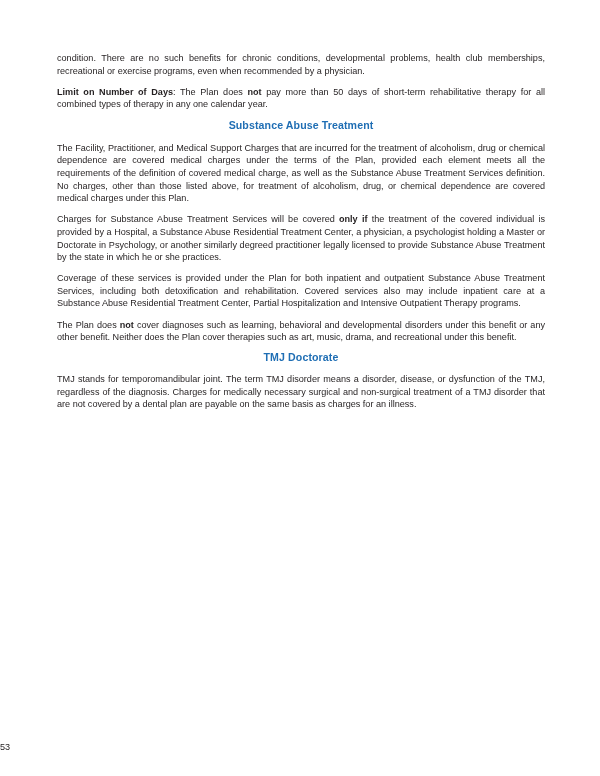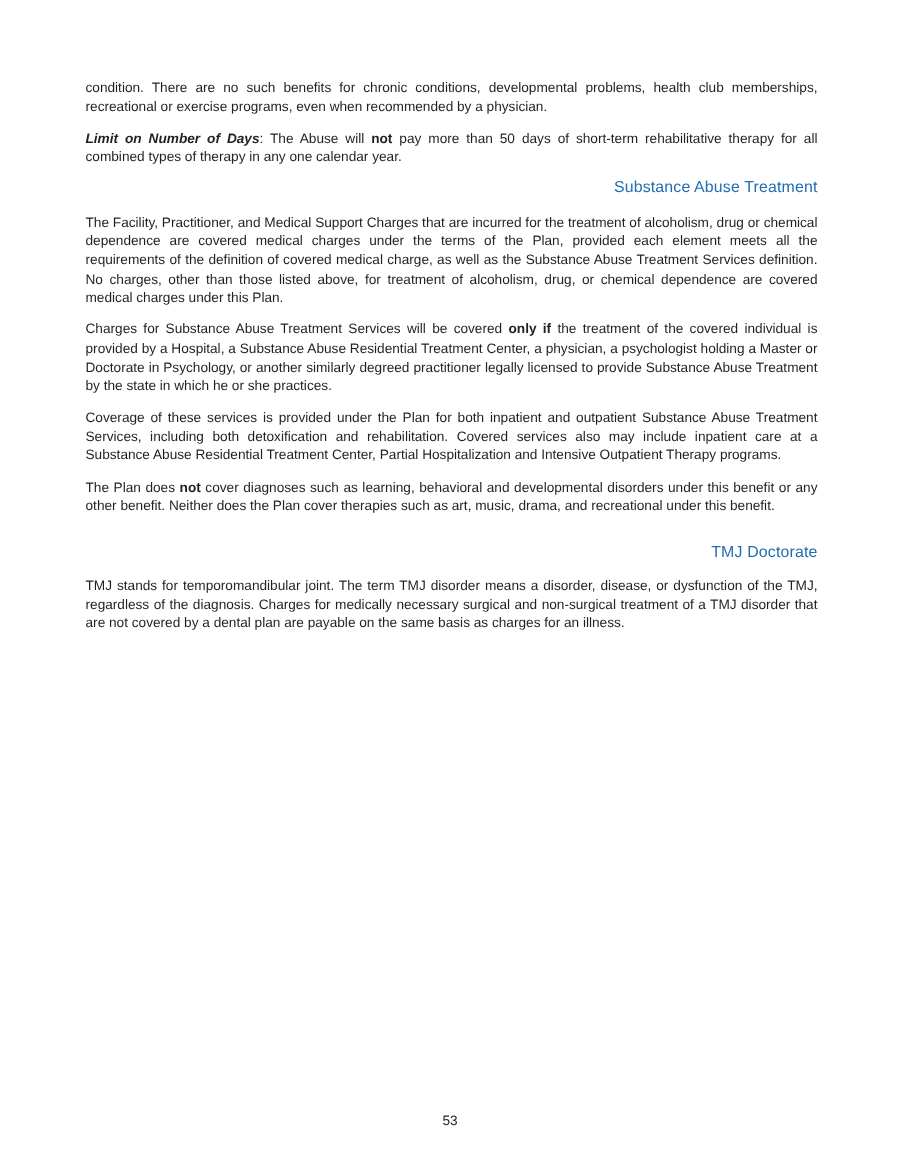--- a/index.html
+++ b/index.html
@@ -32,60 +32,59 @@
     margin: 0 0 8.5px 0;
     font-size: 9.1px;
     line-height: 12.6px;
     text-align: justify;
     text-justify: inter-word;
     color: #231f20;
     -webkit-hyphens: none;
     hyphens: none;
   }
   p.para.last-in-block {
-    margin-bottom: 18px;
+    margin-bottom: 7px;
   }
   h2.section-heading {
     margin: 1.5px 0 9.5px 0;
     font-size: 10.6px;
     line-height: 13px;
-    font-weight: normal;
+    font-weight: bold;
     color: #1f6eb4;
-    text-align: right;
+    text-align: center;
     letter-spacing: 0.01em;
   }
   .bi {
     font-weight: bold;
-    font-style: italic;
     margin-top: 44px;
   }
   .bu {
     font-weight: bold;
   }
   .footer {
     position: absolute;
     left: 0;
     top: 741px;
     width: 600px;
-    text-align: center;
+    text-align: left;
     font-size: 9.1px;
     line-height: 12px;
     color: #231f20;
   }
 </style>
 </head>
 <body>
 
 <div class="page">
 
   <div class="content">
 
     <p class="para">condition. There are no such benefits for chronic conditions, developmental problems, health club memberships, recreational or exercise programs, even when recommended by a physician.</p>
 
-    <p class="para"><span class="bi">Limit on Number of Days</span><span>: The Abuse will </span><span class="bu">not</span><span> pay more than 50 days of short-term rehabilitative therapy for all combined types of therapy in any one calendar year.</span></p>
+    <p class="para"><span class="bi">Limit on Number of Days</span><span>: The Plan does </span><span class="bu">not</span><span> pay more than 50 days of short-term rehabilitative therapy for all combined types of therapy in any one calendar year.</span></p>
 
     <h2 class="section-heading">Substance Abuse Treatment</h2>
 
     <p class="para">The Facility, Practitioner, and Medical Support Charges that are incurred for the treatment of alcoholism, drug or chemical dependence are covered medical charges under the terms of the Plan, provided each element meets all the requirements of the definition of covered medical charge, as well as the Substance Abuse Treatment Services definition. No charges, other than those listed above, for treatment of alcoholism, drug, or chemical dependence are covered medical charges under this Plan.</p>
 
     <p class="para"><span>Charges for Substance Abuse Treatment Services will be covered </span><span class="bu">only if</span><span> the treatment of the covered individual is provided by a Hospital, a Substance Abuse Residential Treatment Center, a physician, a psychologist holding a Master or Doctorate in Psychology, or another similarly degreed practitioner legally licensed to provide Substance Abuse Treatment by the state in which he or she practices.</span></p>
 
     <p class="para">Coverage of these services is provided under the Plan for both inpatient and outpatient Substance Abuse Treatment Services, including both detoxification and rehabilitation. Covered services also may include inpatient care at a Substance Abuse Residential Treatment Center, Partial Hospitalization and Intensive Outpatient Therapy programs.</p>
 
     <p class="para last-in-block"><span>The Plan does </span><span class="bu">not</span><span> cover diagnoses such as learning, behavioral and developmental disorders under this benefit or any other benefit. Neither does the Plan cover therapies such as art, music, drama, and recreational under this benefit.</span></p>

